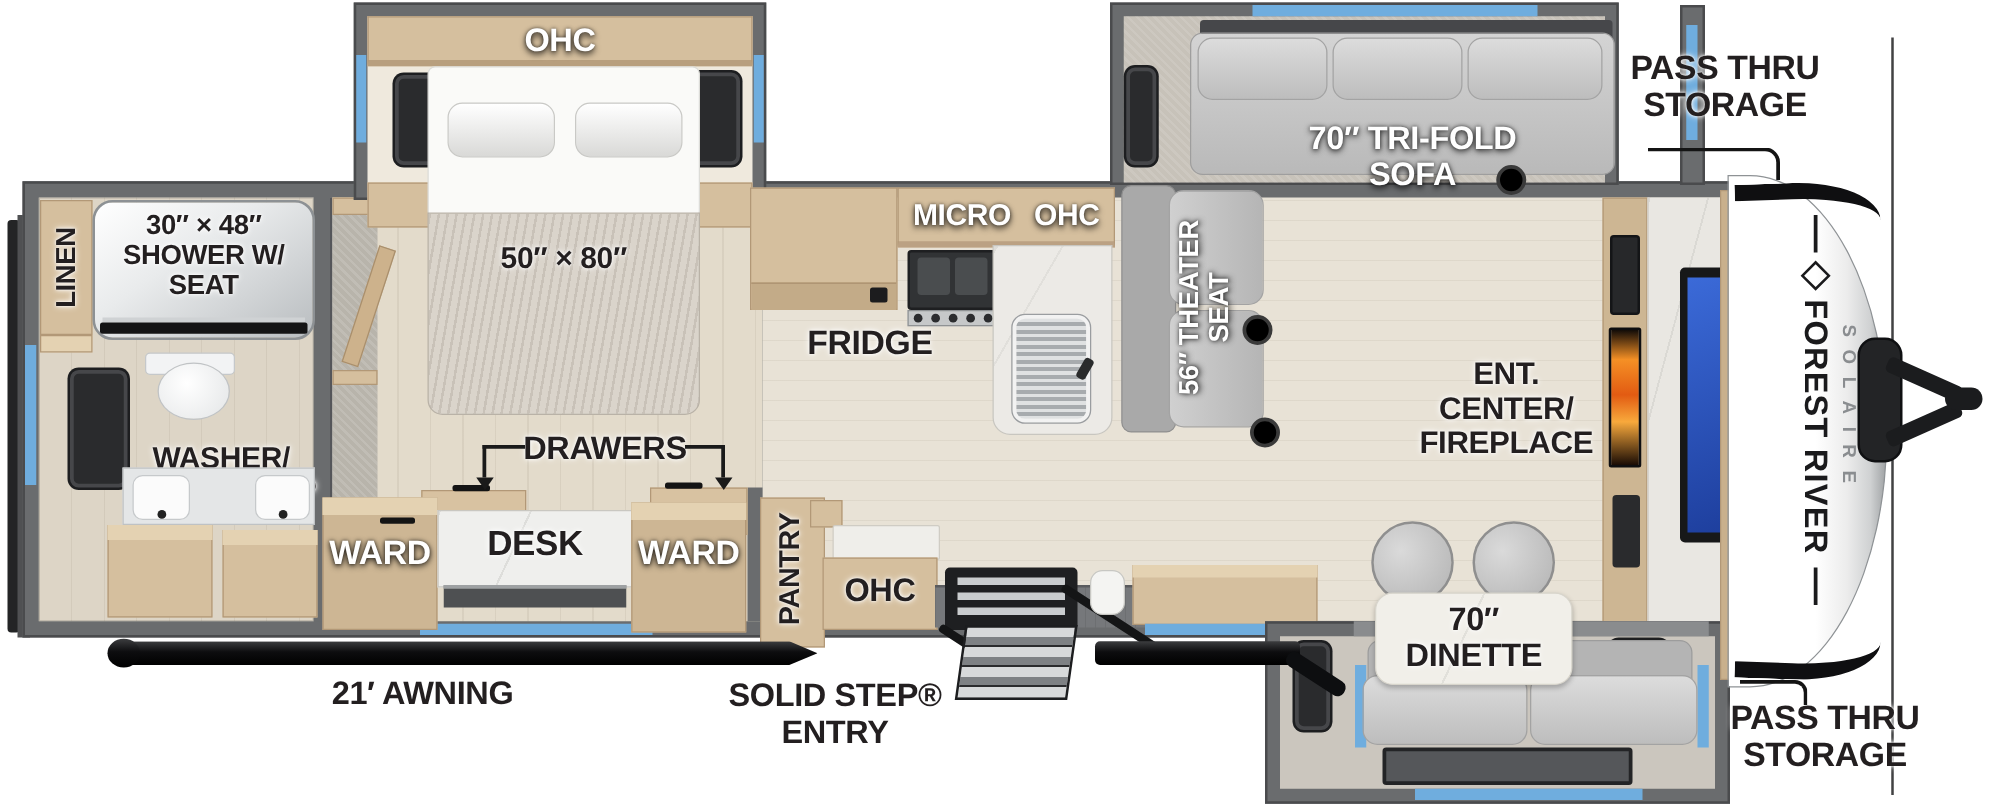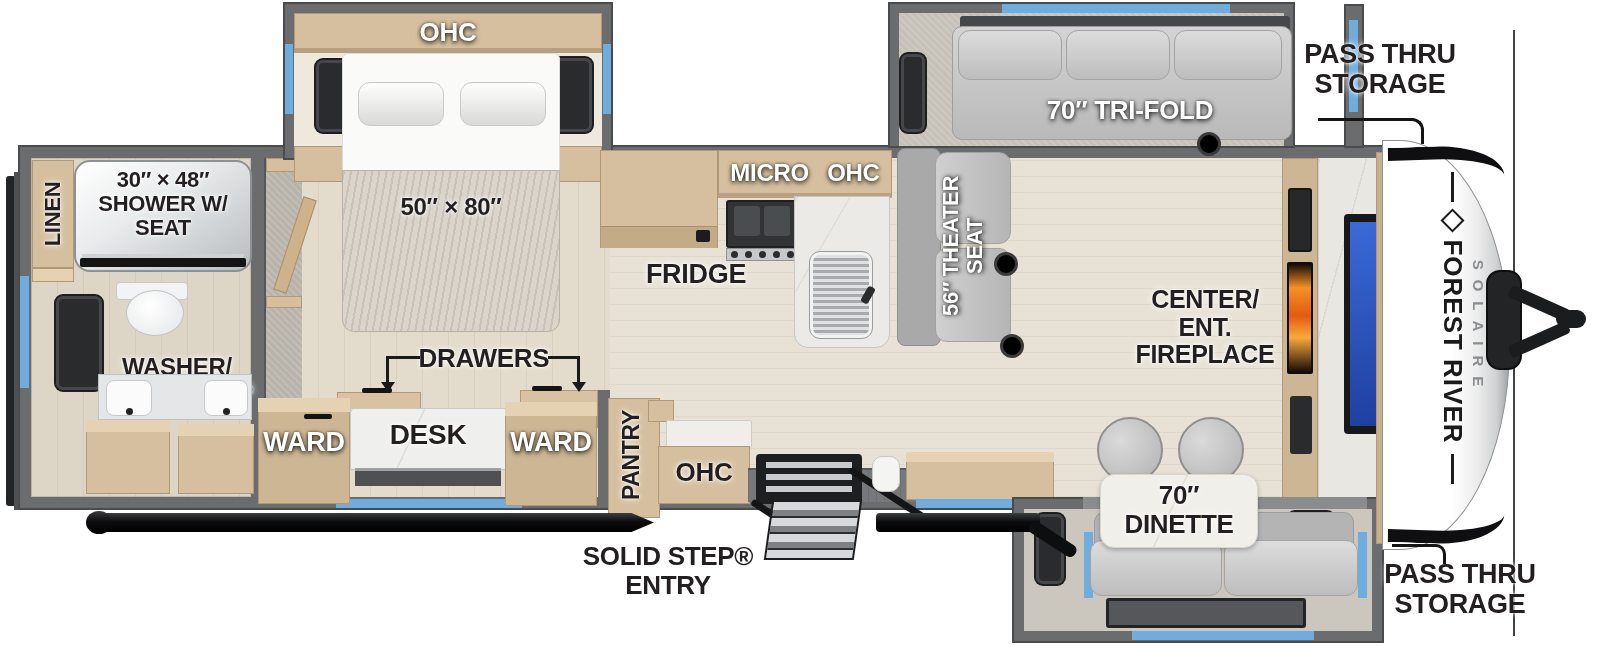--- a/index.html
+++ b/index.html
@@ -107,20 +107,21 @@
   <div class="abs winframe" style="left:901px;top:54px;width:24px;height:78px;"></div>
   <div class="abs winframe" style="left:1241px;top:60px;width:40px;height:72px;"></div>
   <div class="abs" style="left:960px;top:16px;width:330px;height:20px;background:#46474a;border-radius:3px;"></div>
   <div class="abs sofa" style="left:952px;top:26px;width:340px;height:114px;border-radius:10px;"></div>
   <div class="abs cushion" style="left:958px;top:30px;width:104px;height:50px;"></div>
   <div class="abs cushion" style="left:1066px;top:30px;width:104px;height:50px;"></div>
   <div class="abs cushion" style="left:1174px;top:30px;width:108px;height:50px;"></div>
   <div class="abs circle" style="left:1197px;top:132px;width:18px;height:18px;background:#000;border:3px solid #3a3a3a;"></div>
   <div class="abs" style="left:1010px;top:96px;width:240px;">
     <div class="lwht" style="font-size:26px;">70″ TRI-FOLD</div>
+    <div class="lwht" style="font-size:26px;">SOFA</div>
   </div>
 
   <div class="abs wall" style="left:1344px;top:4px;width:20px;height:144px;border:2px solid #4a4b4d;box-sizing:border-box;"></div>
   <div class="abs blue" style="left:1349px;top:20px;width:9px;height:92px;"></div>
 
   <div class="abs" style="left:897px;top:148px;width:44px;height:198px;background:#a9a9a9;border:1px solid #8f8f8f;border-radius:8px;box-sizing:border-box;"></div>
   <div class="abs cushion" style="left:935px;top:152px;width:76px;height:92px;background:linear-gradient(90deg,#d0d0d0,#b5b5b5);"></div>
   <div class="abs cushion" style="left:935px;top:248px;width:76px;height:94px;background:linear-gradient(90deg,#d0d0d0,#b5b5b5);"></div>
   <div class="abs circle" style="left:994px;top:252px;width:18px;height:18px;background:#000;border:3px solid #3a3a3a;"></div>
   <div class="abs circle" style="left:1000px;top:334px;width:18px;height:18px;background:#000;border:3px solid #3a3a3a;"></div>
@@ -199,22 +200,22 @@
 
   <div class="abs lblk" style="left:418px;top:344px;width:132px;font-size:26px;">DRAWERS</div>
   <div class="abs" style="left:386px;top:356px;width:34px;height:3px;background:#1a1a1a;"></div>
   <div class="abs" style="left:386px;top:356px;width:3px;height:26px;background:#1a1a1a;"></div>
   <div class="abs" style="left:381px;top:382px;width:0;height:0;border-left:7px solid transparent;border-right:7px solid transparent;border-top:10px solid #1a1a1a;"></div>
   <div class="abs" style="left:548px;top:356px;width:32px;height:3px;background:#1a1a1a;"></div>
   <div class="abs" style="left:577px;top:356px;width:3px;height:26px;background:#1a1a1a;"></div>
   <div class="abs" style="left:572px;top:382px;width:0;height:0;border-left:7px solid transparent;border-right:7px solid transparent;border-top:10px solid #1a1a1a;"></div>
 
   <div class="abs" style="left:1125px;top:286px;width:160px;">
+    <div class="lblk" style="font-size:25px;">ENT.</div>
     <div class="lblk" style="font-size:25px;">CENTER/</div>
-    <div class="lblk" style="font-size:25px;">ENT.</div>
     <div class="lblk" style="font-size:25px;">FIREPLACE</div>
   </div>
 
   <div class="abs tan" style="left:1282px;top:158px;width:36px;height:340px;background:#cdb693;"></div>
   <div class="abs" style="left:1288px;top:188px;width:24px;height:64px;background:#27282a;border:2px solid #141517;border-radius:3px;box-sizing:border-box;"></div>
   <div class="abs" style="left:1287px;top:262px;width:26px;height:112px;background:linear-gradient(180deg,#120c08 0%,#f59025 22%,#e25b12 48%,#f8a93c 68%,#1a0c05 100%);border:2px solid #0e0e10;border-radius:2px;box-sizing:border-box;"></div>
   <div class="abs" style="left:1290px;top:396px;width:22px;height:58px;background:#2a2b2d;border-radius:3px;"></div>
   <div class="abs" style="left:1318px;top:158px;width:66px;height:340px;background:#e9e7e2;background-image:linear-gradient(105deg,rgba(185,185,180,.35) 0 1%,transparent 1% 30%,rgba(185,185,180,.3) 30% 31%,transparent 31%);border-left:1px solid #cfcdc8;box-sizing:border-box;"></div>
   <div class="abs" style="left:1344px;top:214px;width:40px;height:220px;background:#171819;border-radius:4px;"></div>
   <div class="abs" style="left:1350px;top:222px;width:28px;height:204px;background:linear-gradient(160deg,#3b6ad8,#1e3f9e);"></div>
@@ -270,19 +271,20 @@
     <div class="lblk" style="font-size:27px;">STORAGE</div>
   </div>
   <div class="abs" style="left:1318px;top:118px;width:106px;height:26px;border-top:3px solid #141414;border-right:3px solid #141414;border-top-right-radius:12px;box-sizing:border-box;"></div>
 
   <div class="abs" style="left:1380px;top:560px;width:160px;">
     <div class="lblk" style="font-size:27px;">PASS THRU</div>
     <div class="lblk" style="font-size:27px;">STORAGE</div>
   </div>
   <div class="abs" style="left:1392px;top:544px;width:54px;height:20px;border-top:3px solid #141414;border-right:3px solid #141414;border-top-right-radius:10px;box-sizing:border-box;"></div>
 
+  <div class="abs lblk" style="left:258px;top:540px;width:160px;font-size:26px;">21′ AWNING</div>
 
   <div class="abs" style="left:573px;top:542px;width:190px;">
     <div class="lblk" style="font-size:26px;">SOLID STEP®</div>
     <div class="lblk" style="font-size:26px;">ENTRY</div>
   </div>
 
 </div>
 
 </body></html>

